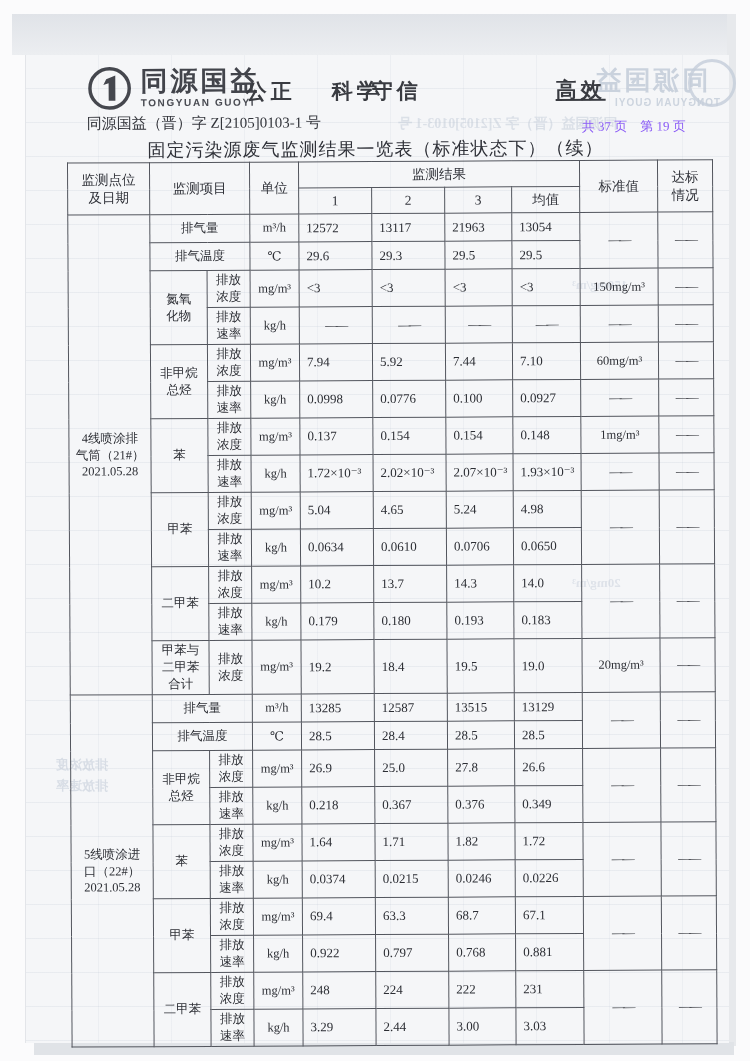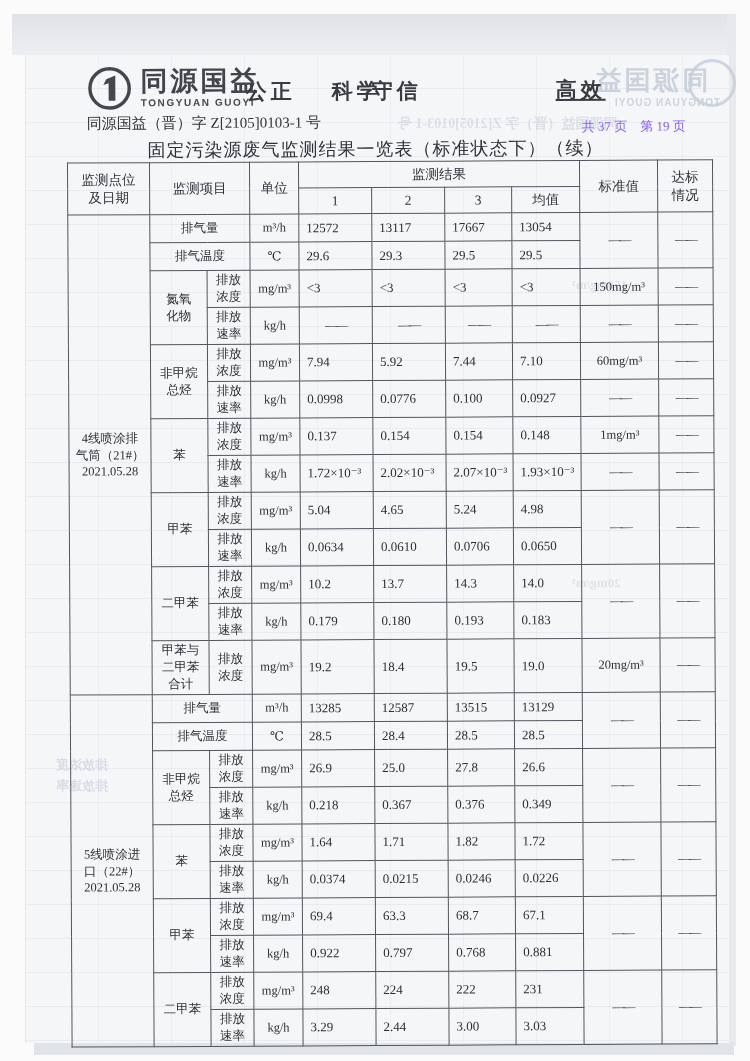--- a/index.html
+++ b/index.html
@@ -139,21 +139,21 @@
         </thead>
       <tbody>
           <tr class="r-s">
             <td rowspan="13" class="pt">4线喷涂排
 气筒（21#）
 2021.05.28</td>
             <td colspan="2" class="it">排气量</td>
             <td class="unit">m³/h</td>
             <td class="val">12572</td>
             <td class="val">13117</td>
-            <td class="val">17667</td>
+            <td class="val">21963</td>
             <td class="val">13054</td>
             <td rowspan="2" class="dash">——</td>
             <td rowspan="2" class="dash">——</td>
           </tr>
           <tr class="r-s">
             <td colspan="2" class="it">排气温度</td>
             <td class="unit">℃</td>
             <td class="val">29.6</td>
             <td class="val">29.3</td>
             <td class="val">29.5</td>

